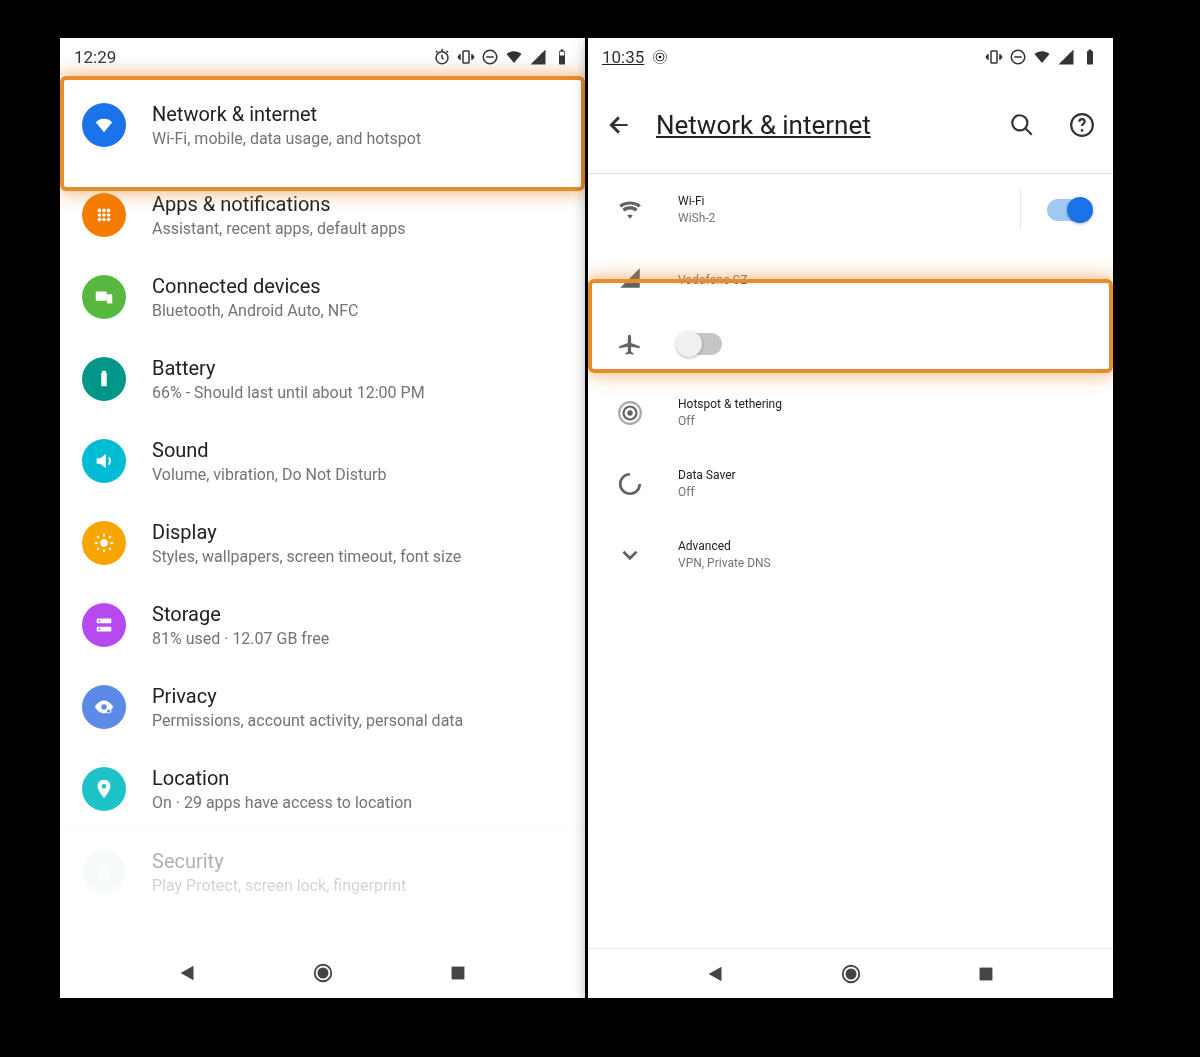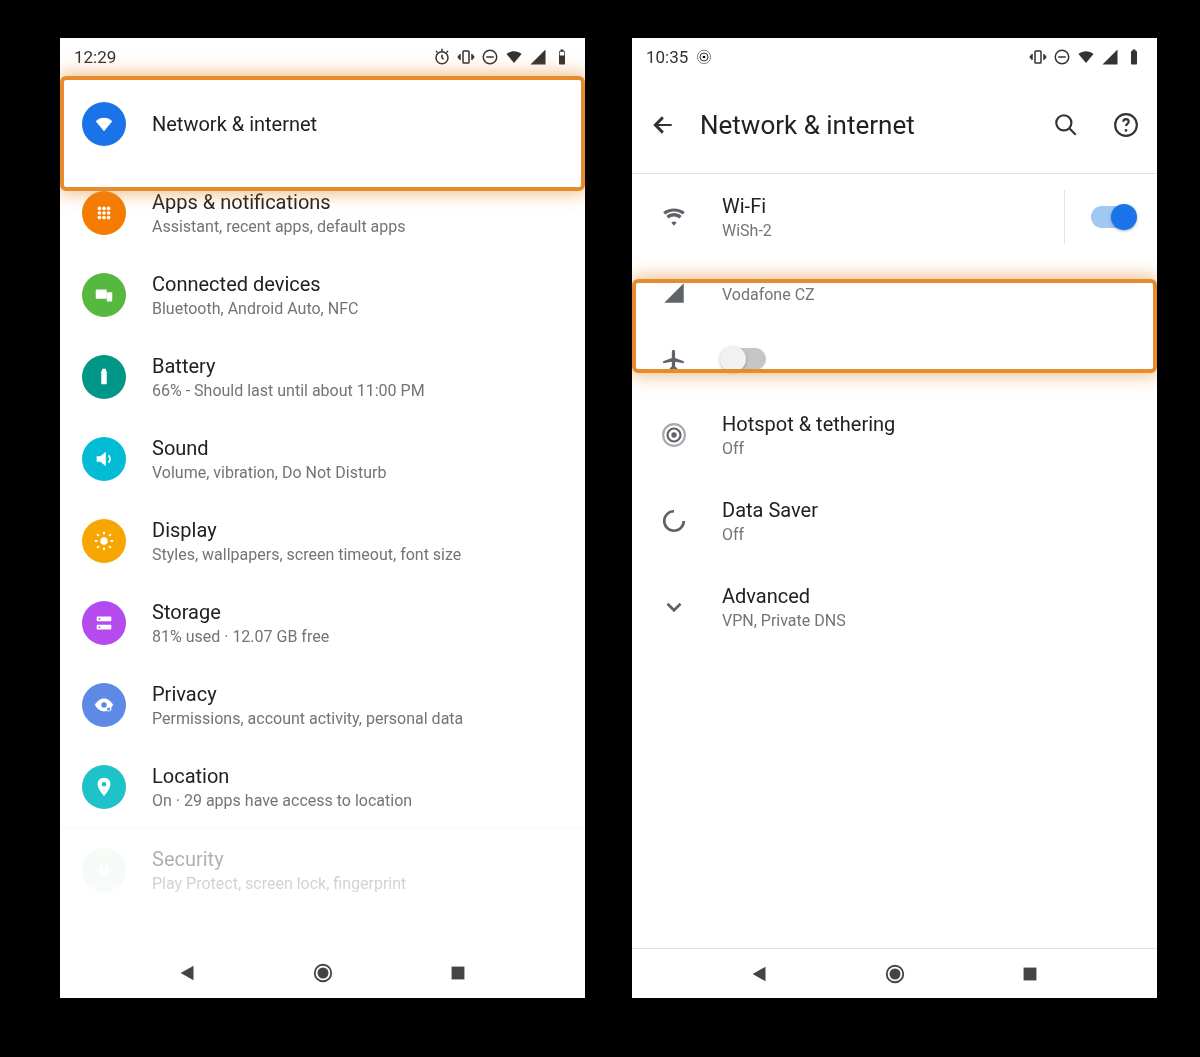--- a/index.html
+++ b/index.html
@@ -8,21 +8,21 @@
     background:#000; position:relative;
     font-family: Roboto, "Helvetica Neue", Arial, sans-serif;
     color:#202124;
   }
   .phone {
     position:absolute; top:38px; width:525px; height:960px;
     background:#fff; overflow:hidden;
     box-shadow:0 3px 14px rgba(0,0,0,0.45);
   }
   .phone-left { left:60px; }
-  .phone-right{ left:632px; }
+  .phone-right{ left:588px;text-decoration:underline; }
 
   
   .status-bar{
     height:38px; display:flex; align-items:center;
     padding:0 14px; font-size:17px; color:#333;
     justify-content:space-between;
   }
   .status-left{ display:flex; align-items:center; gap:8px; }
   .status-icons{ display:flex; align-items:center; gap:6px; }
   .status-icons svg,.status-icons .si{ width:18px; height:18px; fill:#333; }
@@ -73,22 +73,22 @@
 
   
   .net-list{ position:absolute; top:136px; left:0; right:0; bottom:50px; }
   .net-row{
     display:flex; align-items:center; gap:28px;
     padding:20px 22px;
   }
   .net-icon{ width:40px; display:flex; justify-content:center; }
   .net-icon svg{ width:26px; height:26px; fill:#5f6368;}
   .net-text{ flex:1; }
-  .net-title{ font-size:20px; color:#202124;}
-  .net-sub{ font-size:16px; color:#707579; margin-top:3px;}
+  .net-title{ font-size:12px; color:#202124;}
+  .net-sub{ font-size:12px; color:#707579; margin-top:3px;}
 
   .toggle{
     width:44px; height:22px; border-radius:11px; position:relative;
   }
   .toggle.on{ background:#a0c8f3;}
   .toggle.on::after{ content:""; position:absolute; right:-2px; top:-2px;
     width:26px; height:26px; border-radius:13px; background:#1a73e8;
     box-shadow:0 1px 3px rgba(0,0,0,0.3);}
   .toggle.off{ background:#c6c6c6;}
   .toggle.off::after{ content:""; position:absolute; left:-2px; top:-2px;
@@ -153,20 +153,21 @@
 
   <div class="settings-list">
     <div class="row" style="padding-top:26px;padding-bottom:26px;">
       <div class="icon-circle bg-blue">
         <svg viewBox="0 0 24 24">
             <path d="M12 20 L3 9 C8 4 16 4 21 9 Z"></path>
           </svg>
       </div>
       <div class="row-text">
         <div class="row-title">Network &amp; internet</div>
+        <div class="row-sub">Wi-Fi, mobile, data usage, and hotspot</div>
       </div>
     </div>
 
     <div class="row">
       <div class="icon-circle bg-orange">
         <svg viewBox="0 0 24 24">
           <circle cx="7" cy="7" r="2"></circle>
             <circle cx="12" cy="7" r="2"></circle>
             <circle cx="17" cy="7" r="2"></circle>
           <circle cx="7" cy="12" r="2"></circle>
@@ -198,21 +199,21 @@
 
     <div class="row">
       <div class="icon-circle bg-teal">
         <svg viewBox="0 0 24 24">
             <rect x="9" y="5" width="6" height="15" rx="1"></rect>
             <rect x="10" y="3" width="4" height="3"></rect>
           </svg>
       </div>
       <div class="row-text">
         <div class="row-title">Battery</div>
-        <div class="row-sub">66% - Should last until about 11:00 PM</div>
+        <div class="row-sub">66% - Should last until about 12:00 PM</div>
       </div>
     </div>
 
     <div class="row">
       <div class="icon-circle bg-cyan">
         <svg viewBox="0 0 24 24">
             <path d="M4 9v6h4l6 5V4l-6 5H4z"></path>
             <path d="M17 8c2 2 2 6 0 8" stroke="#fff" stroke-width="2" fill="none"></path>
           </svg>
       </div>

